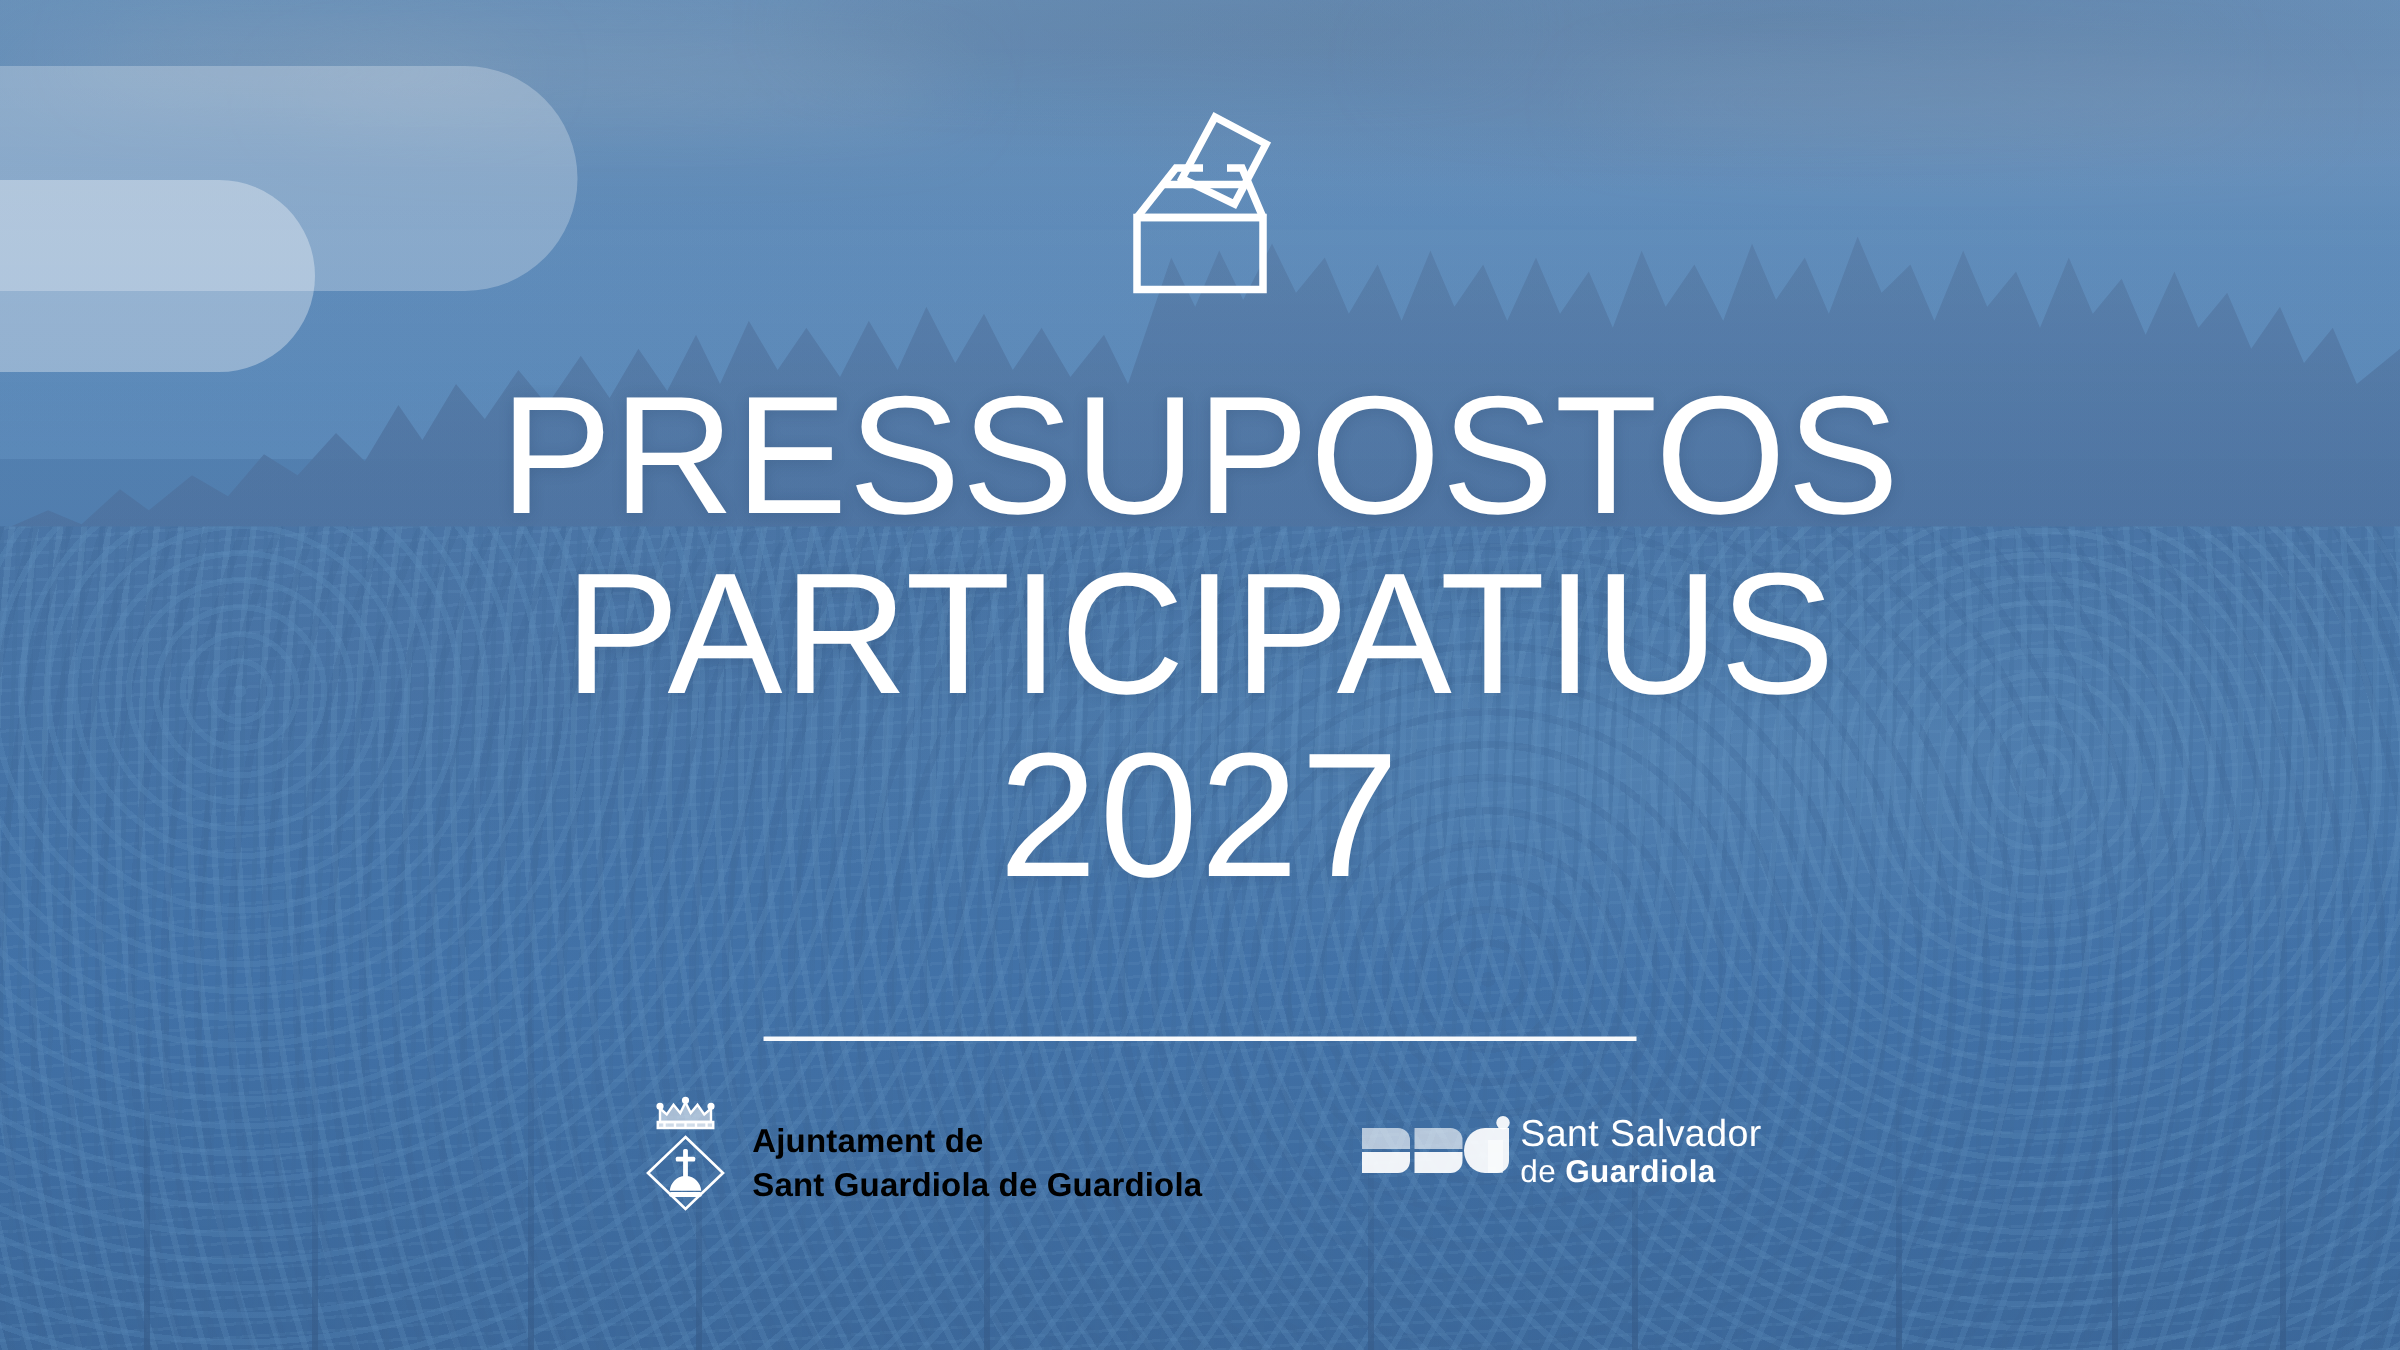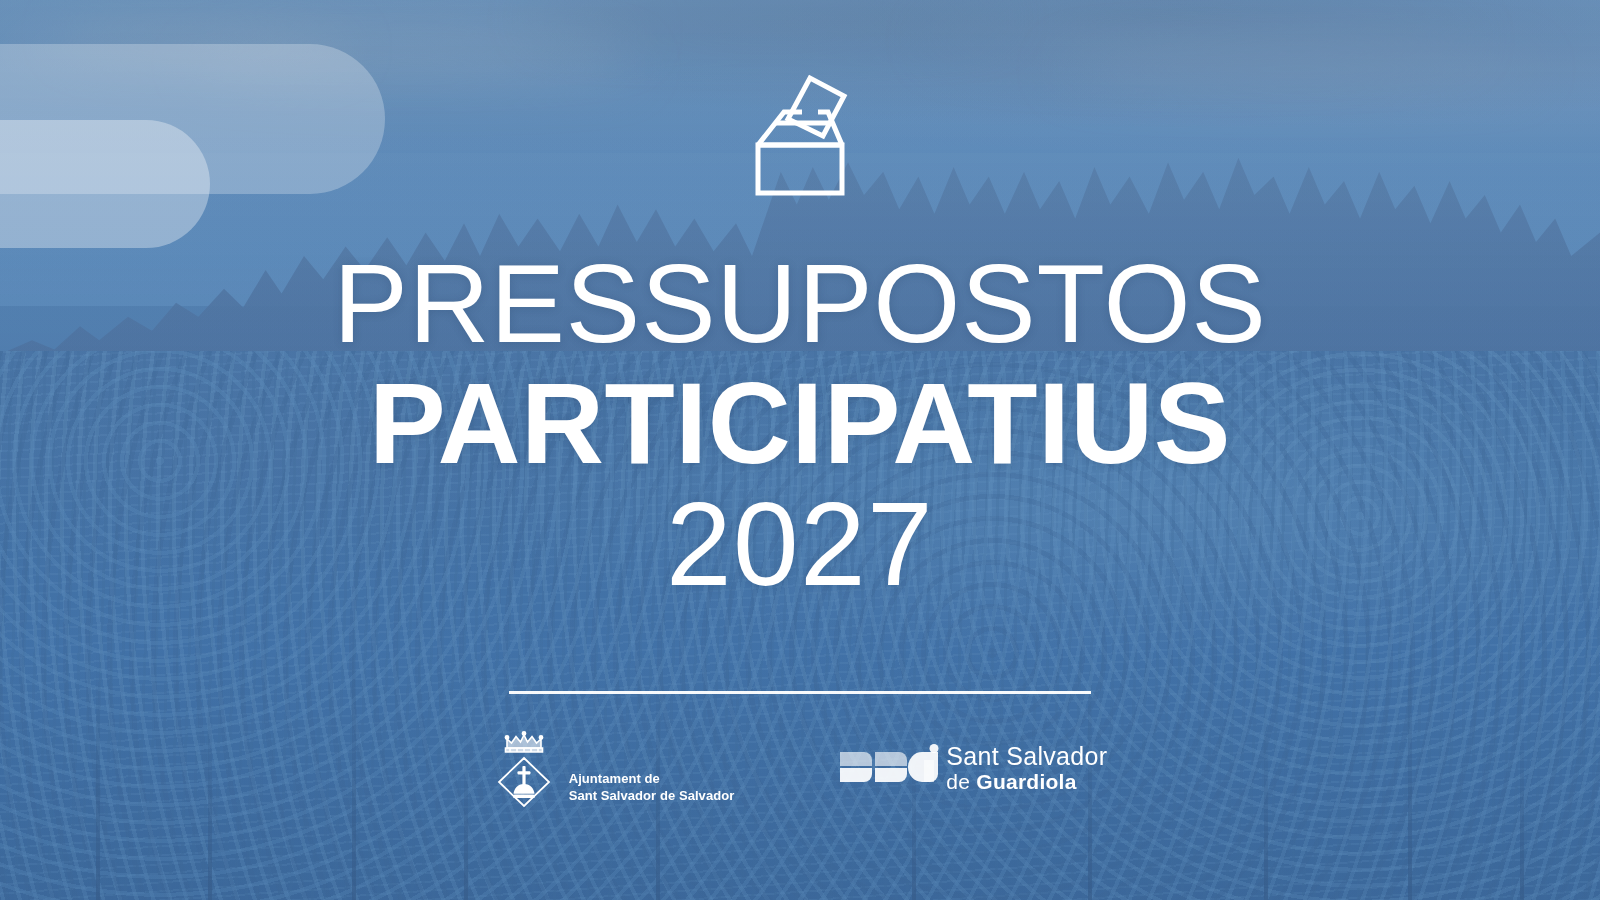--- a/index.html
+++ b/index.html
@@ -129,42 +129,42 @@
   .titles{
     position:absolute;left:0;right:0;top:248px;
     text-align:center;color:#ffffff;
     text-shadow:0 1px 10px rgba(20,45,75,.18);
   }
   .title-line1{
     font-size:112px;line-height:1.0;font-weight:300;
     letter-spacing:.006em;
   }
   .title-line2{
-    font-size:115px;line-height:1.0;font-weight:700;
+    font-size:115px;line-height:1.0;font-weight:400;
     letter-spacing:.004em;margin-top:6px;
   }
   .title-line3{
     font-size:118px;line-height:1.0;font-weight:300;
     letter-spacing:.012em;margin-top:4px;
   }
 
   .divider{
     position:absolute;left:50%;transform:translateX(-50%);
     top:691px;width:582px;height:3px;background:#ffffff;opacity:.96;
   }
 
   .footer{
     position:absolute;left:0;right:0;top:726px;
     display:flex;align-items:center;justify-content:center;gap:104px;
   }
 
   .ajuntament-logo{display:flex;align-items:flex-end;gap:14px;}
   .ajuntament-crest{width:62px;height:84px;flex:0 0 auto;}
   .ajuntament-text{
-    color:#ffffff;font-weight:700;font-size:13px;line-height:1.32;
+    color:#000000;font-weight:700;font-size:22px;line-height:1.32;
     text-align:left;padding-bottom:6px;letter-spacing:.005em;
   }
 
   .ssg-logo{display:flex;align-items:center;gap:0;}
   .ssg-mark{width:108px;height:48px;flex:0 0 auto;}
   .ssg-text{color:#ffffff;line-height:1.12;text-align:left;}
   .ssg-l1{font-size:25px;font-weight:300;letter-spacing:.012em;}
   .ssg-l2{font-size:21px;font-weight:300;letter-spacing:.012em;}
   .ssg-l2 b{font-weight:700;}
 </style>
@@ -254,21 +254,21 @@
             <g fill="#ffffff">
               <rect x="29.4" y="40" width="3.2" height="22" rx="1"></rect>
               <rect x="24.5" y="45.2" width="13" height="3.2" rx="1"></rect>
               <path d="M31 58 c-6.5 0 -10 5 -10.5 9.8 h21 C41 63 37.5 58 31 58 Z"></path>
               <rect x="20" y="68.6" width="22" height="3.4" rx="1.6"></rect>
             </g>
           </svg>
         </div>
         <div class="ajuntament-text">
           <div>Ajuntament de</div>
-          <div>Sant Salvador de Salvador</div>
+          <div>Sant Guardiola de Guardiola</div>
         </div>
       </div>
 
       <div class="ssg-logo">
         <div class="ssg-mark">
           <svg viewBox="0 0 108 48" width="108" height="48">
 
             <g>
               <path d="M2 8 h24 a8 8 0 0 1 8 8 v6 h-32 Z" fill="#ffffff" fill-opacity=".62"></path>
               <path d="M2 24 h32 v6 a8 8 0 0 1 -8 8 h-24 Z" fill="#ffffff" fill-opacity=".92"></path>

